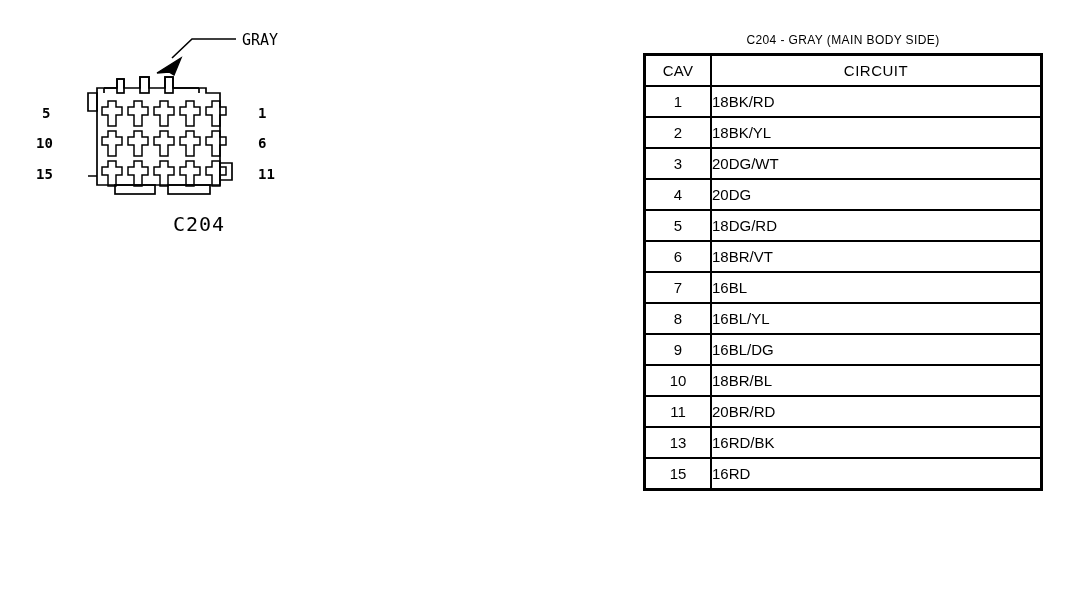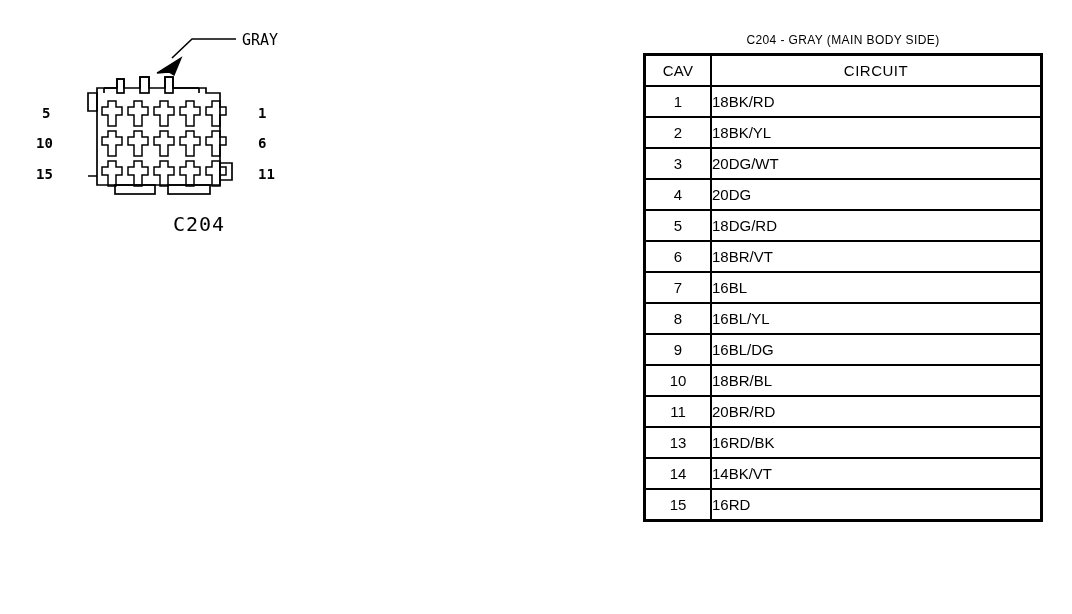--- a/index.html
+++ b/index.html
@@ -265,22 +265,18 @@
         </tr>
         <tr>
           <td class="col-cav">11</td>
           <td class="col-circuit">20BR/RD</td>
         </tr>
         <tr>
           <td class="col-cav">13</td>
           <td class="col-circuit">16RD/BK</td>
         </tr>
         <tr>
-          <td class="col-cav">14</td>
-          <td class="col-circuit">14BK/VT</td>
-        </tr>
-        <tr>
           <td class="col-cav">15</td>
           <td class="col-circuit">16RD</td>
         </tr>
       </tbody>
   </table>
 </div>
 
 </body></html>

